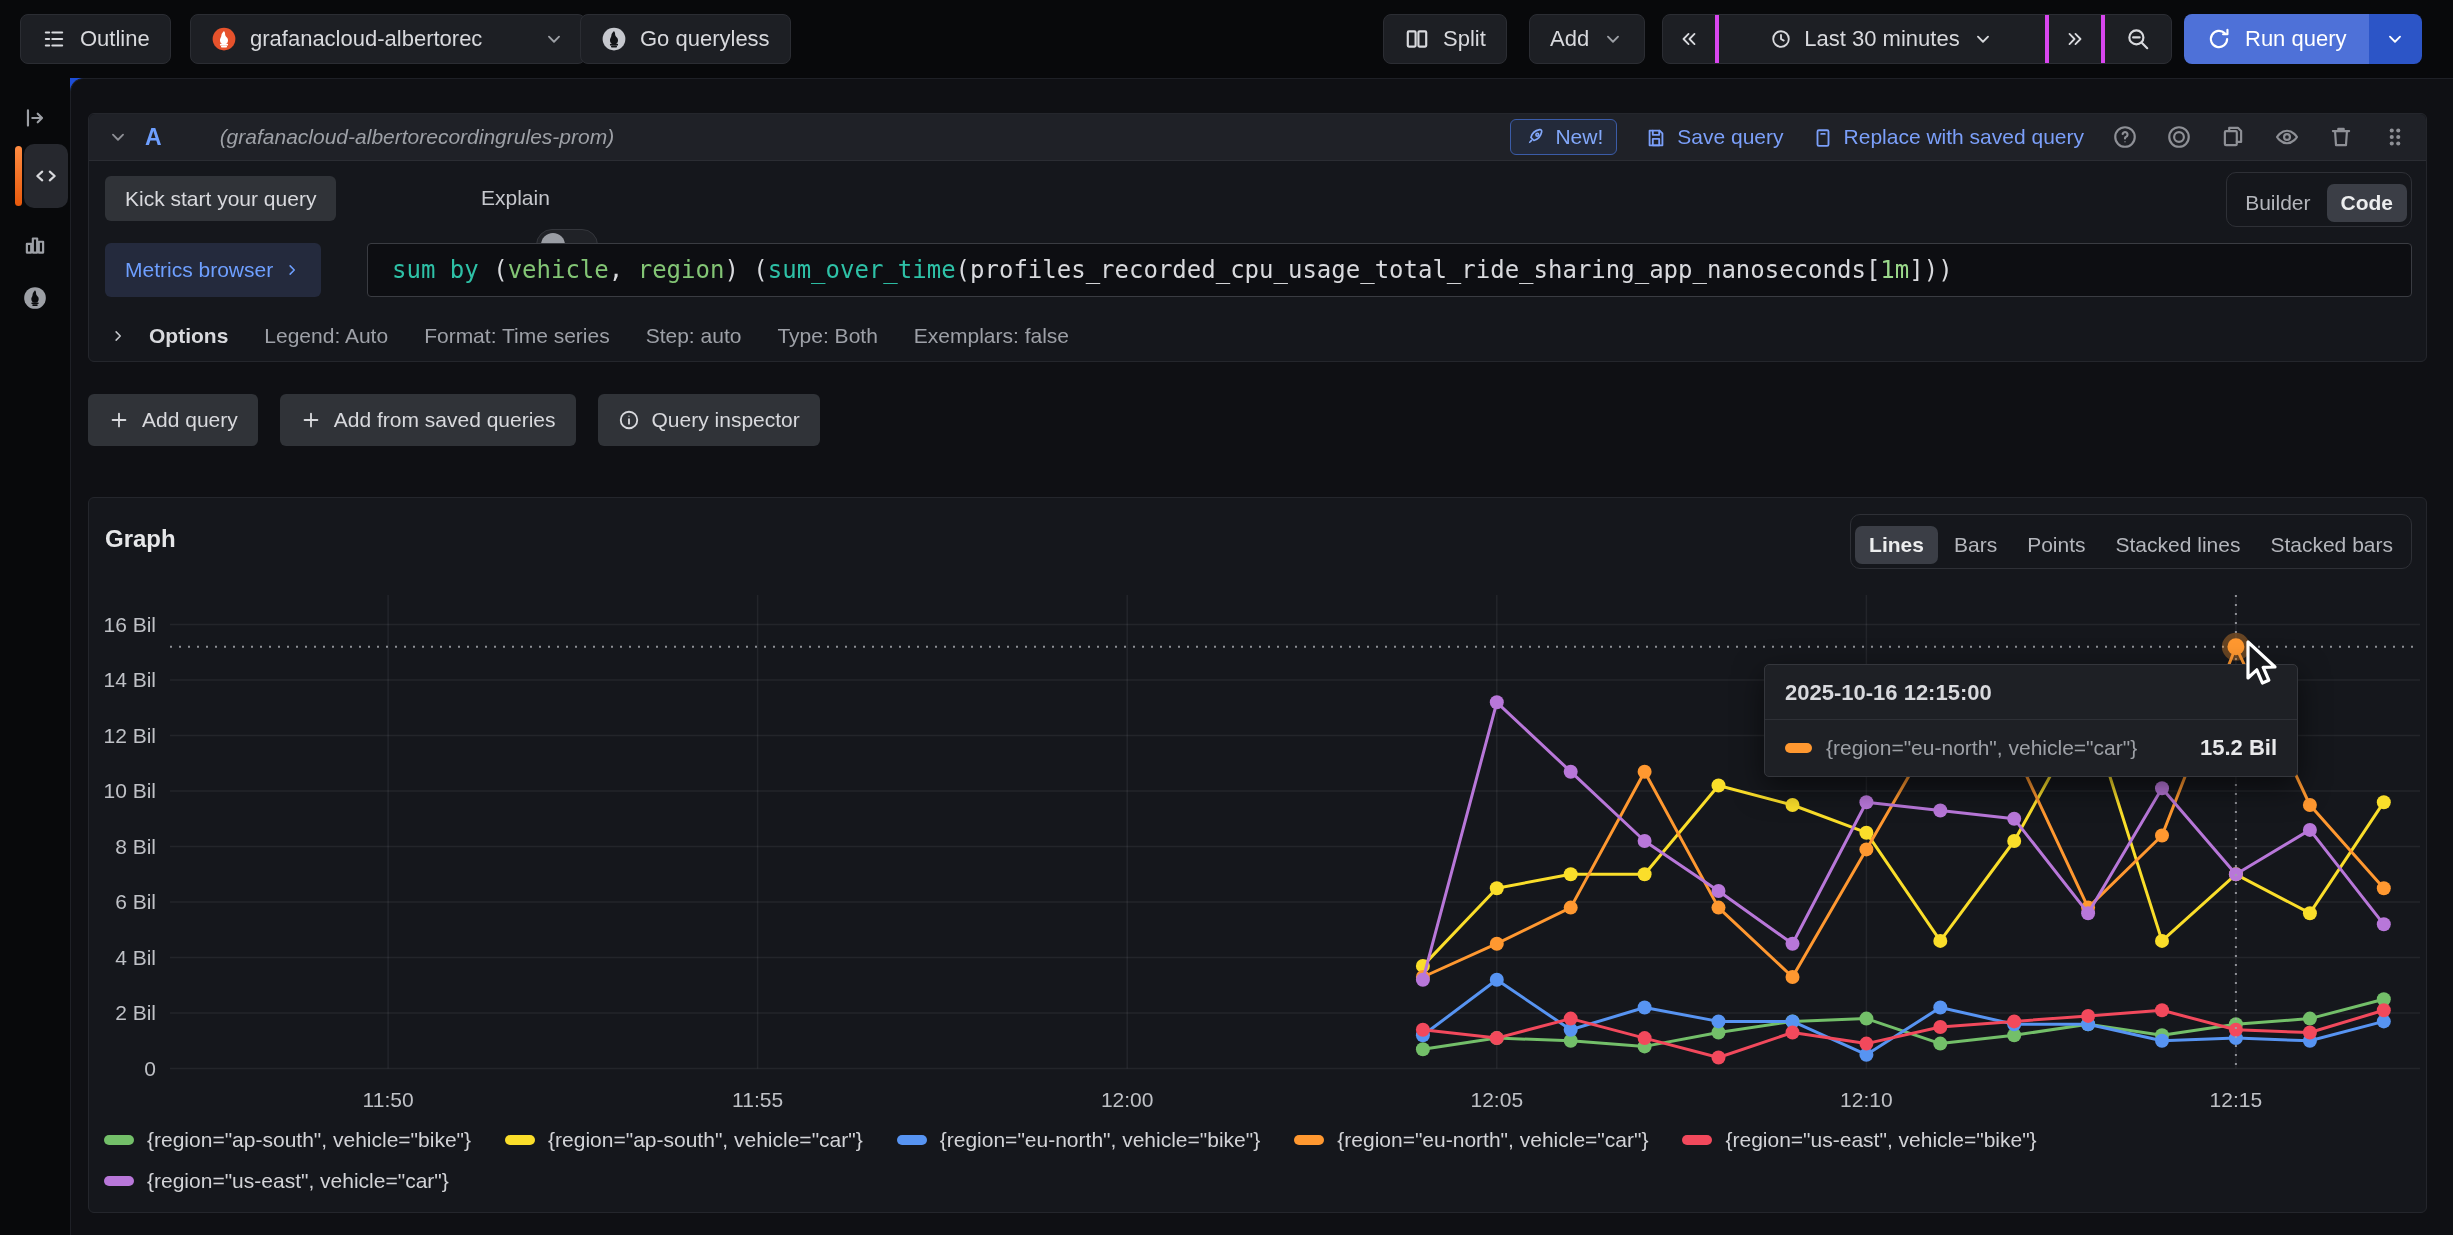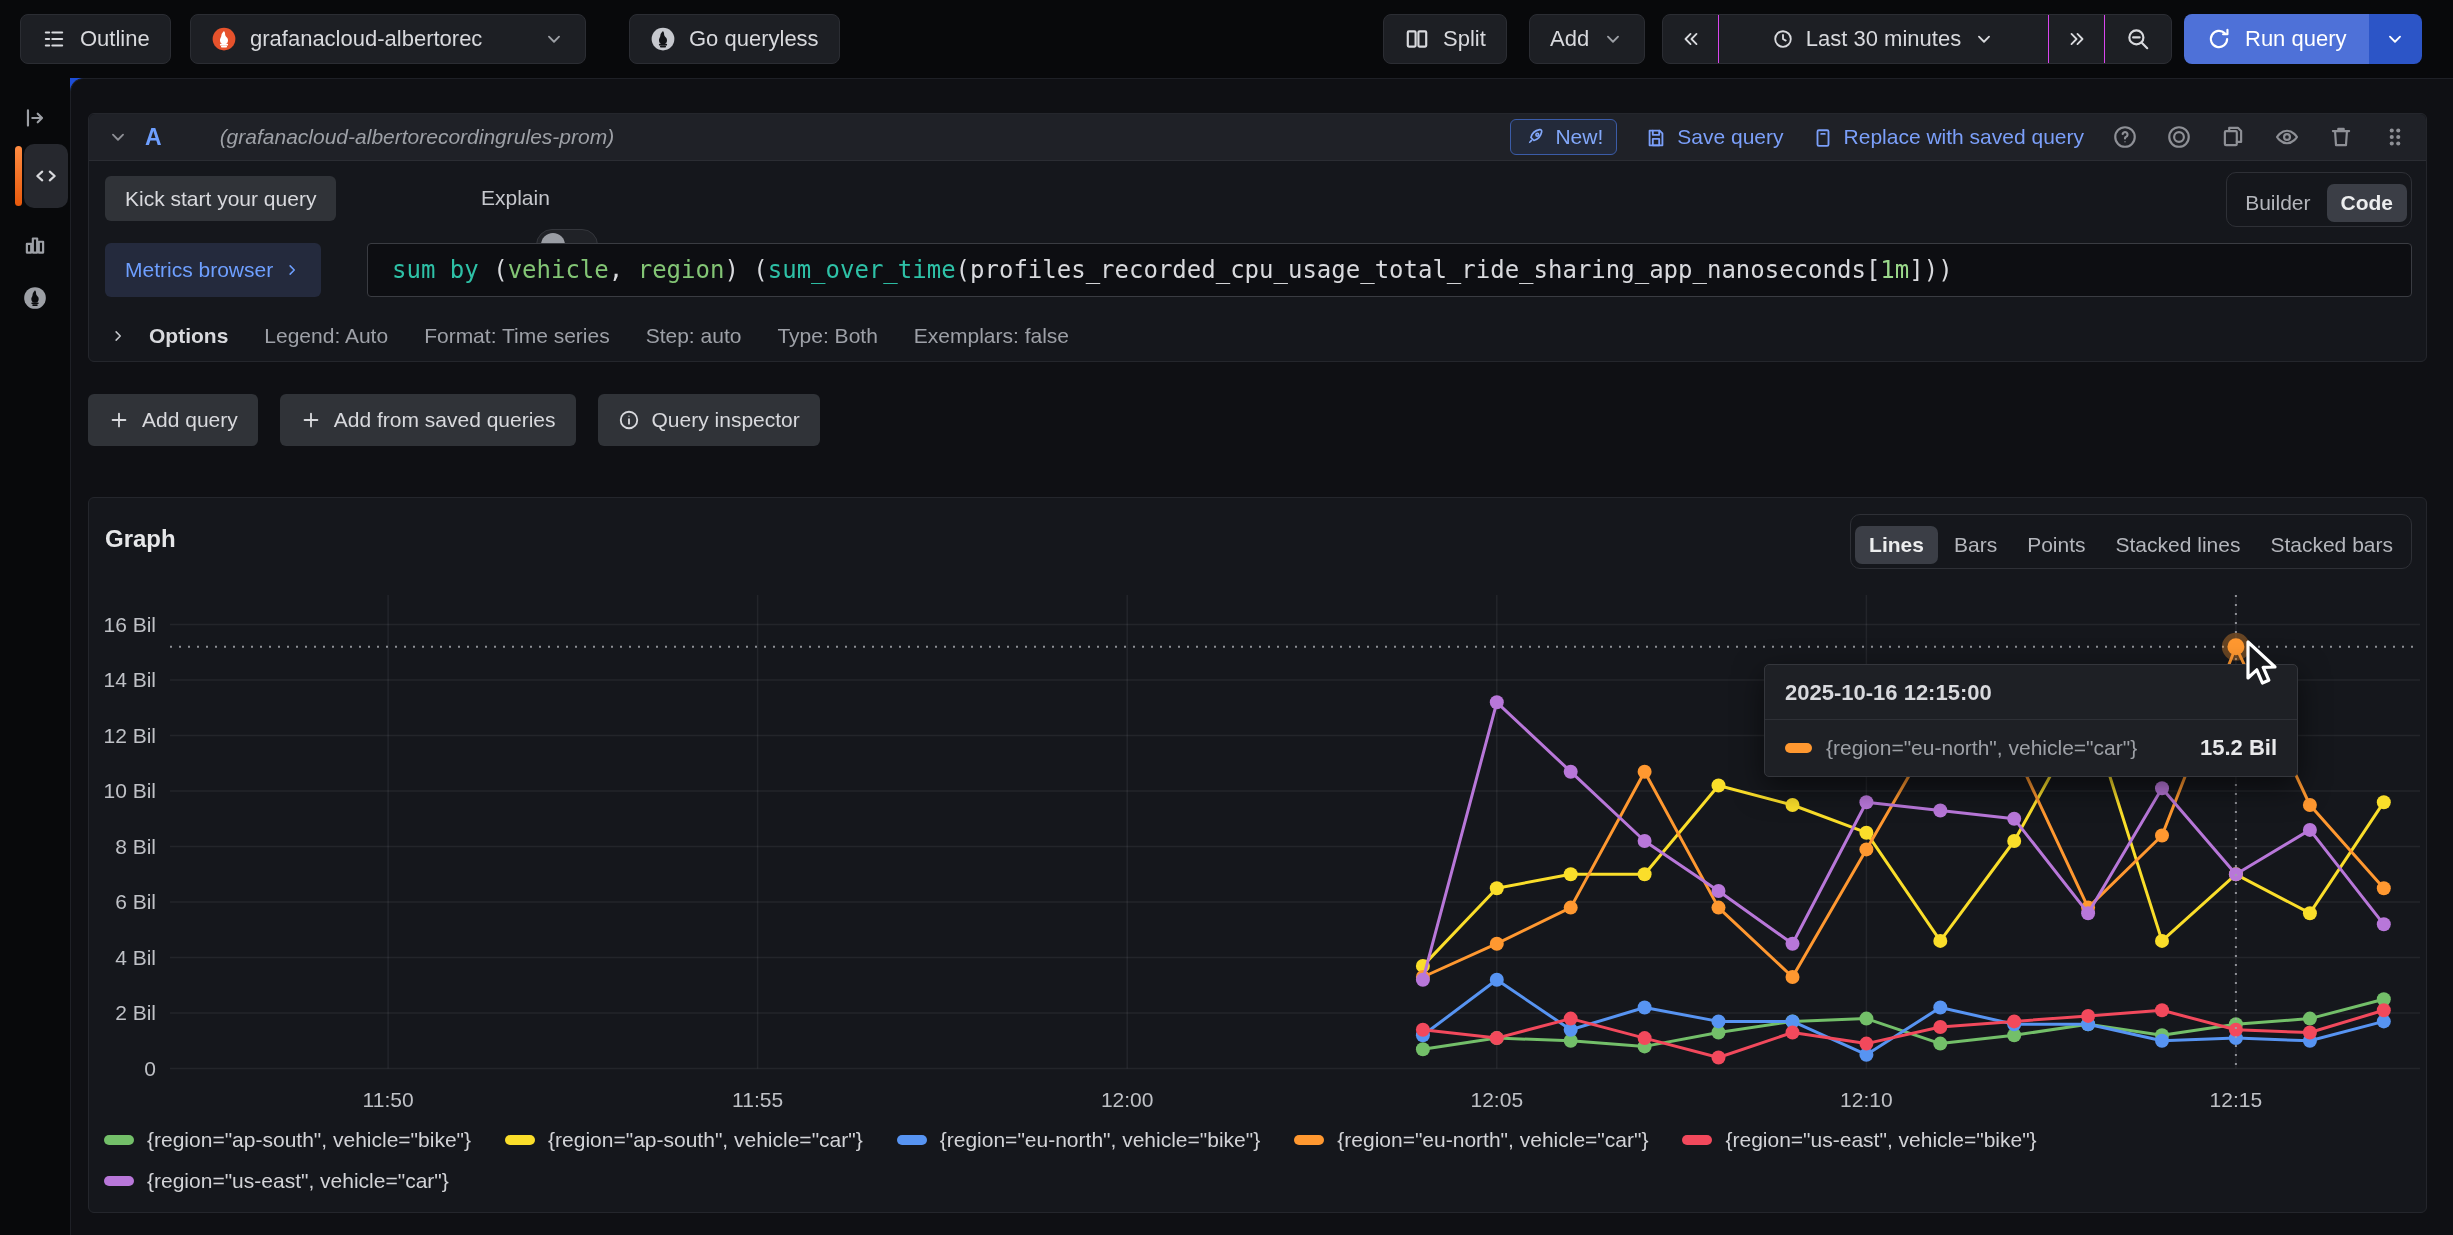--- a/index.html
+++ b/index.html
@@ -11,21 +11,21 @@
   svg.ic.sm { width:22px; height:22px; }
 
   
   .toolbar { left:0; top:0; width:2453px; height:78px; background:#08090b; }
   .tbtn { display:flex; align-items:center; gap:13px; height:50px; top:14px; padding:0 20px;
           background:#1d1f24; border:1px solid #2b2d33; border-radius:8px;
           color:#d8d9dd; font-size:22px; font-weight:500; cursor:pointer; }
   .tbtn .caret { color:#9da0a6; }
   .time-group { display:flex; top:14px; height:50px; background:#1d1f24; border:1px solid #2b2d33; border-radius:8px; overflow:hidden; }
   .tg-sec { display:flex; align-items:center; justify-content:center; gap:12px; height:100%; padding:0 16px;
-            background:none; border:none; border-right:1px solid #d946ef; color:#d8d9dd; font-size:22px; font-weight:500; cursor:pointer; }
+            background:none; border:none; border-right:4px solid #d946ef; color:#d8d9dd; font-size:22px; font-weight:500; cursor:pointer; }
   .tg-sec:last-child { border-right:none; }
   .run-group { display:flex; top:14px; height:50px; border-radius:8px; overflow:hidden; }
   .run-main { display:flex; align-items:center; gap:13px; padding:0 22px; background:#4e71d8; border:none;
               color:#fff; font-size:22px; font-weight:500; cursor:pointer; }
   .run-caret { display:flex; align-items:center; justify-content:center; width:53px; background:#2c55c7; border:none; color:#fff; cursor:pointer; }
 
   
   .rail { left:0; top:78px; width:70px; height:1157px; background:#08090b; }
   .rail-btn { position:absolute; left:13px; width:44px; height:44px; display:flex; align-items:center; justify-content:center;
               background:none; border:none; color:#9da0a6; cursor:pointer; border-radius:8px; }
@@ -113,21 +113,21 @@
         <circle cx="12" cy="12" r="10.5" fill="#e6522c" stroke="none"></circle>
         <path d="M12 4.5c1.6 1.9.6 3.2 1.5 4.8.8 1.4 2.2 1.8 2.2 3.8a3.7 3.7 0 0 1-7.4 0c0-1.5.8-2.2 1.1-3.3.3-1 .1-1.6.7-2.8.4-.9 1.3-1.6 1.9-2.5z" fill="#fff" stroke="none"></path>
         <path d="M9 17.2h6M10 19h4" stroke="#fff" stroke-width="1.6"></path>
       </svg>
       <span>grafanacloud-albertorec</span>
       <svg class="ic sm caret" style="margin-left:auto" viewBox="0 0 24 24">
           <path d="M6.5 9.5l5.5 5.5 5.5-5.5"></path>
         </svg>
     </button>
 
-    <button class="tbtn abs" style="left:629px">
+    <button class="tbtn abs" style="left:580px">
       <svg class="ic" viewBox="0 0 24 24">
         <circle cx="12" cy="12" r="10.5" fill="#c6c8ce" stroke="none"></circle>
         <path d="M12 4.5c1.6 1.9.6 3.2 1.5 4.8.8 1.4 2.2 1.8 2.2 3.8a3.7 3.7 0 0 1-7.4 0c0-1.5.8-2.2 1.1-3.3.3-1 .1-1.6.7-2.8.4-.9 1.3-1.6 1.9-2.5z" fill="#121317" stroke="none"></path>
         <path d="M9 17.2h6M10 19h4" stroke="#121317" stroke-width="1.6"></path>
       </svg>
       <span>Go queryless</span>
     </button>
 
     <button class="tbtn abs" style="left:1383px">
       <svg class="ic" viewBox="0 0 24 24">

